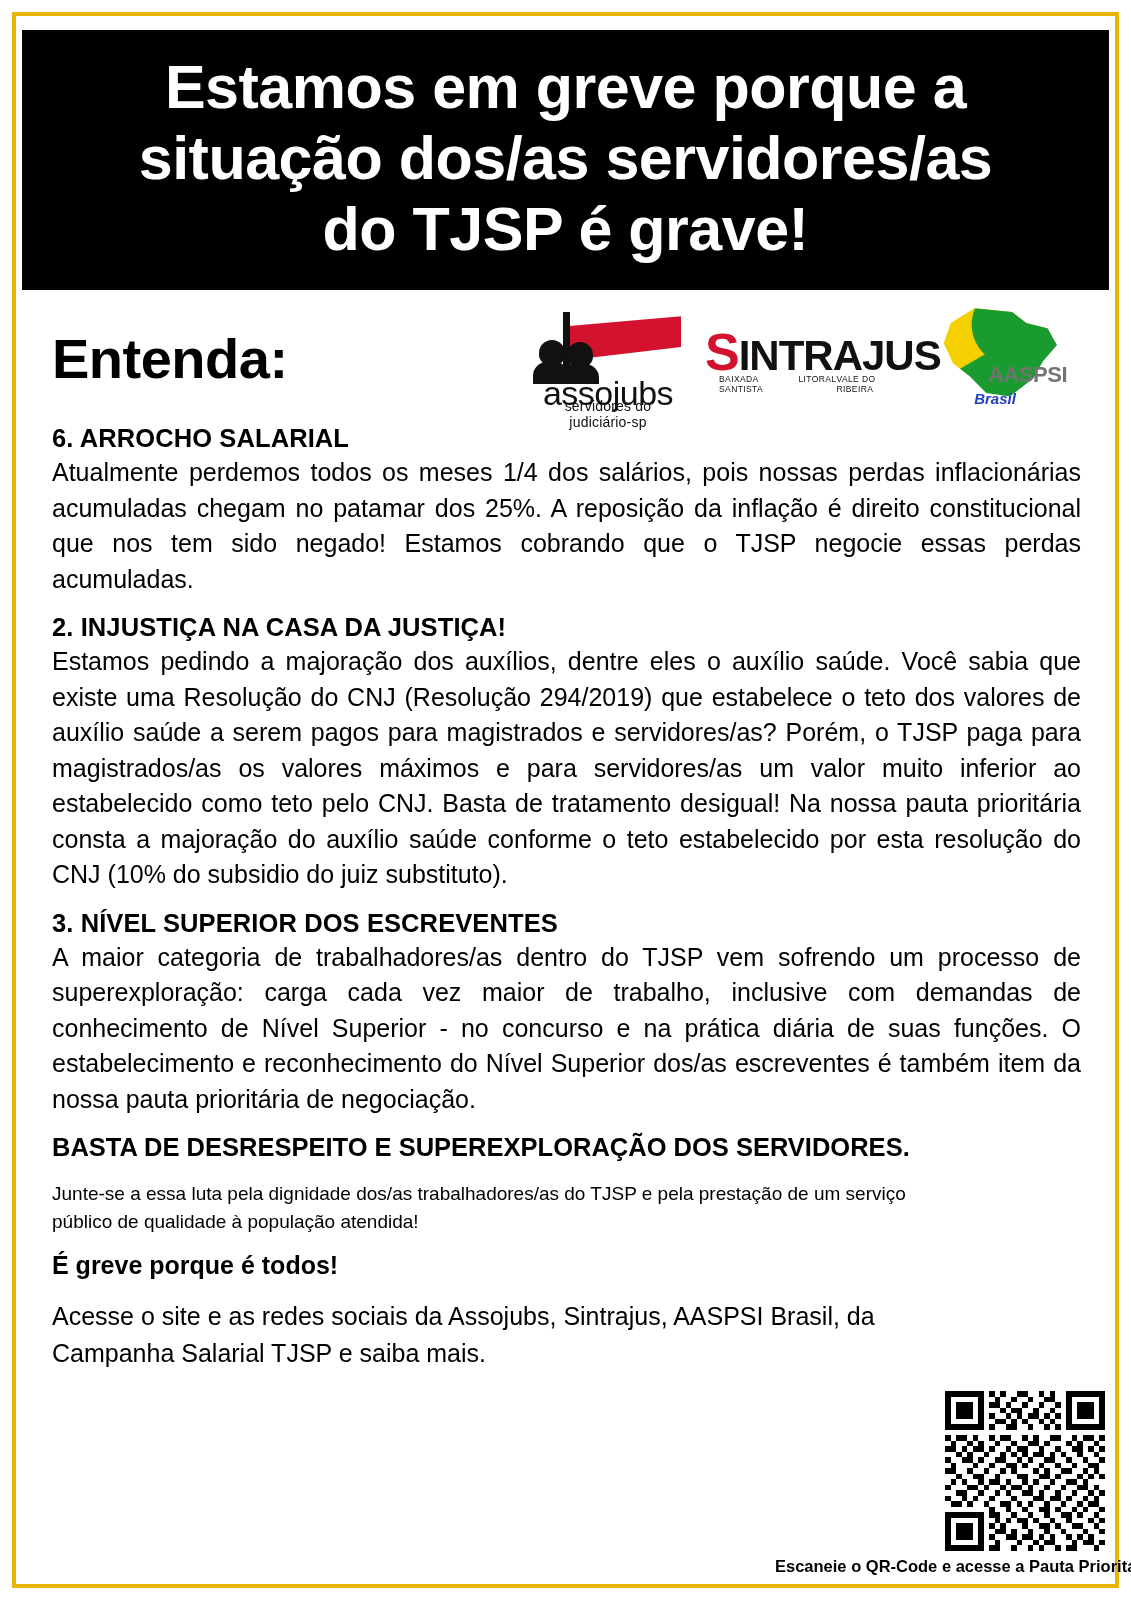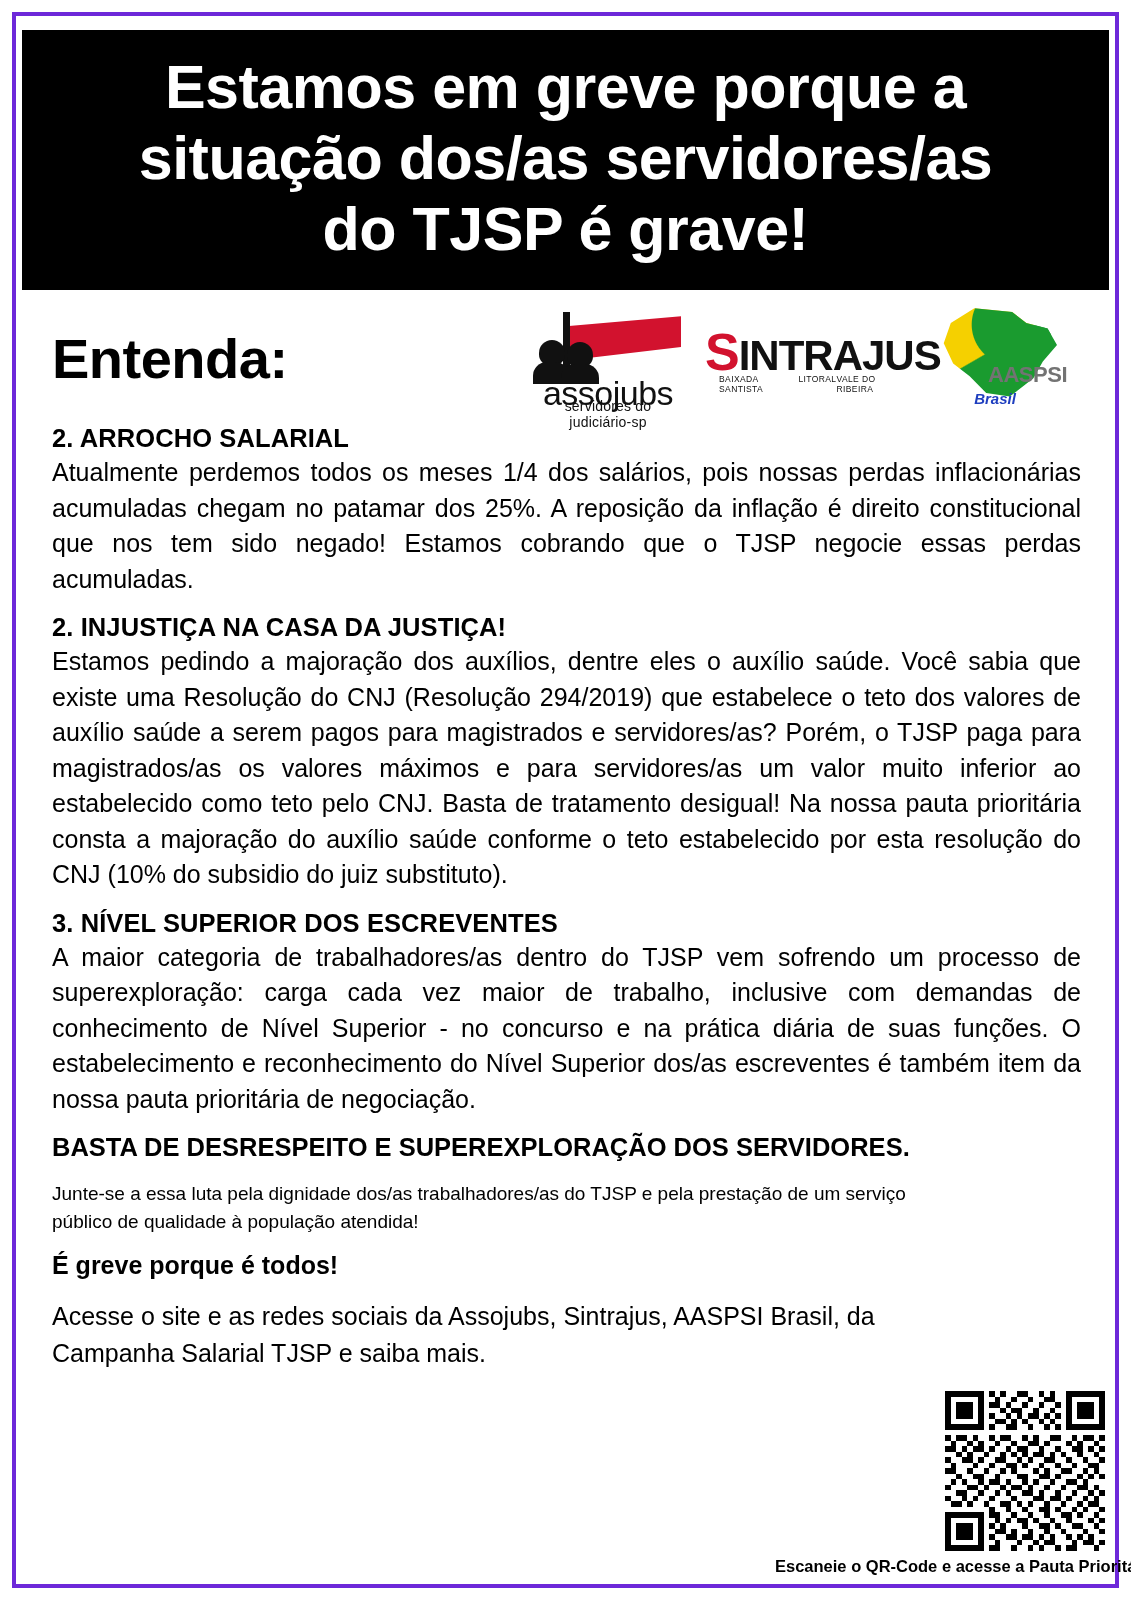--- a/index.html
+++ b/index.html
@@ -21,21 +21,21 @@
     height: 1600px;
     box-sizing: border-box;
     background: #ffffff;
     padding: 12px;
   }
   .poster-frame {
     position: relative;
     width: 100%;
     height: 100%;
     box-sizing: border-box;
-    border: 4px solid #6d28d9;
+    border: 4px solid #eab308;
     padding: 6px 0 0 0;
     display: flex;
     flex-direction: column;
   }
   
   .headline {
     background: #000000;
     color: #ffffff;
     margin: 8px 6px 0 6px;
     padding: 22px 18px 26px 18px;
@@ -300,21 +300,21 @@
           <div class="brasil-shape"></div>
           <div class="aaspsi-word">AASPSI</div>
           <div class="aaspsi-sub">Brasil</div>
         </div>
 
       </div>
     </div>
 
     <div class="content">
 
-      <div class="sec-head">2. ARROCHO SALARIAL</div>
+      <div class="sec-head">6. ARROCHO SALARIAL</div>
       <p class="sec-body">Atualmente perdemos todos os meses 1/4 dos salários, pois nossas perdas inflacionárias acumuladas chegam no patamar dos 25%. A reposição da inflação é direito constitucional que nos tem sido negado! Estamos cobrando que o TJSP negocie essas perdas acumuladas.</p>
 
       <div class="sec-head">2. INJUSTIÇA NA CASA DA JUSTIÇA!</div>
       <p class="sec-body">Estamos pedindo a majoração dos auxílios, dentre eles o auxílio saúde. Você sabia que existe uma Resolução do CNJ (Resolução 294/2019) que estabelece o teto dos valores de auxílio saúde a serem pagos para magistrados e servidores/as? Porém, o TJSP paga para magistrados/as os valores máximos e para servidores/as um valor muito inferior ao estabelecido como teto pelo CNJ. Basta de tratamento desigual! Na nossa pauta prioritária consta a majoração do auxílio saúde conforme o teto estabelecido por esta resolução do CNJ (10% do subsidio do juiz substituto).</p>
 
       <div class="sec-head">3. NÍVEL SUPERIOR DOS ESCREVENTES</div>
       <p class="sec-body">A maior categoria de trabalhadores/as dentro  do TJSP vem sofrendo um processo de superexploração: carga cada vez maior de trabalho, inclusive com demandas de conhecimento de Nível Superior - no concurso e na prática diária de suas funções. O estabelecimento e reconhecimento do Nível Superior dos/as escreventes é também item da nossa pauta prioritária de negociação.</p>
 
       <div class="statement">BASTA DE DESRESPEITO E SUPEREXPLORAÇÃO DOS SERVIDORES.</div>
 

